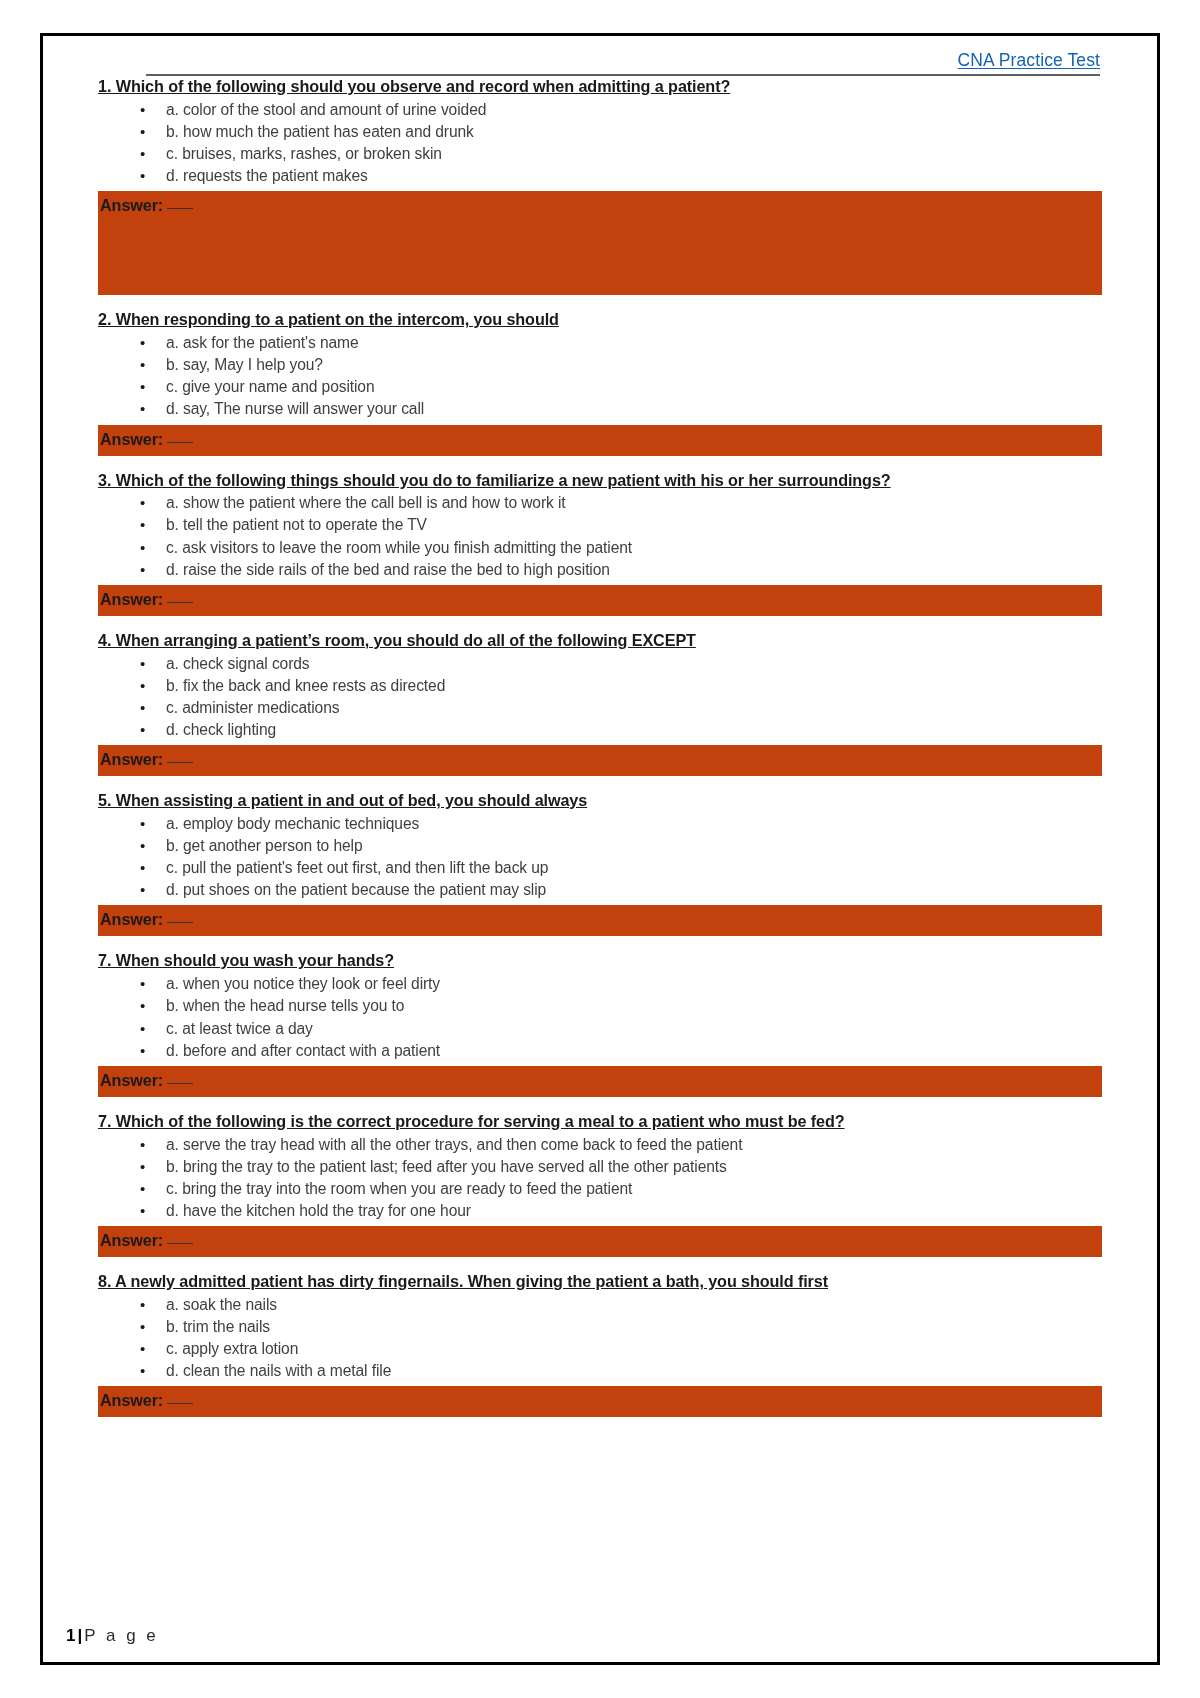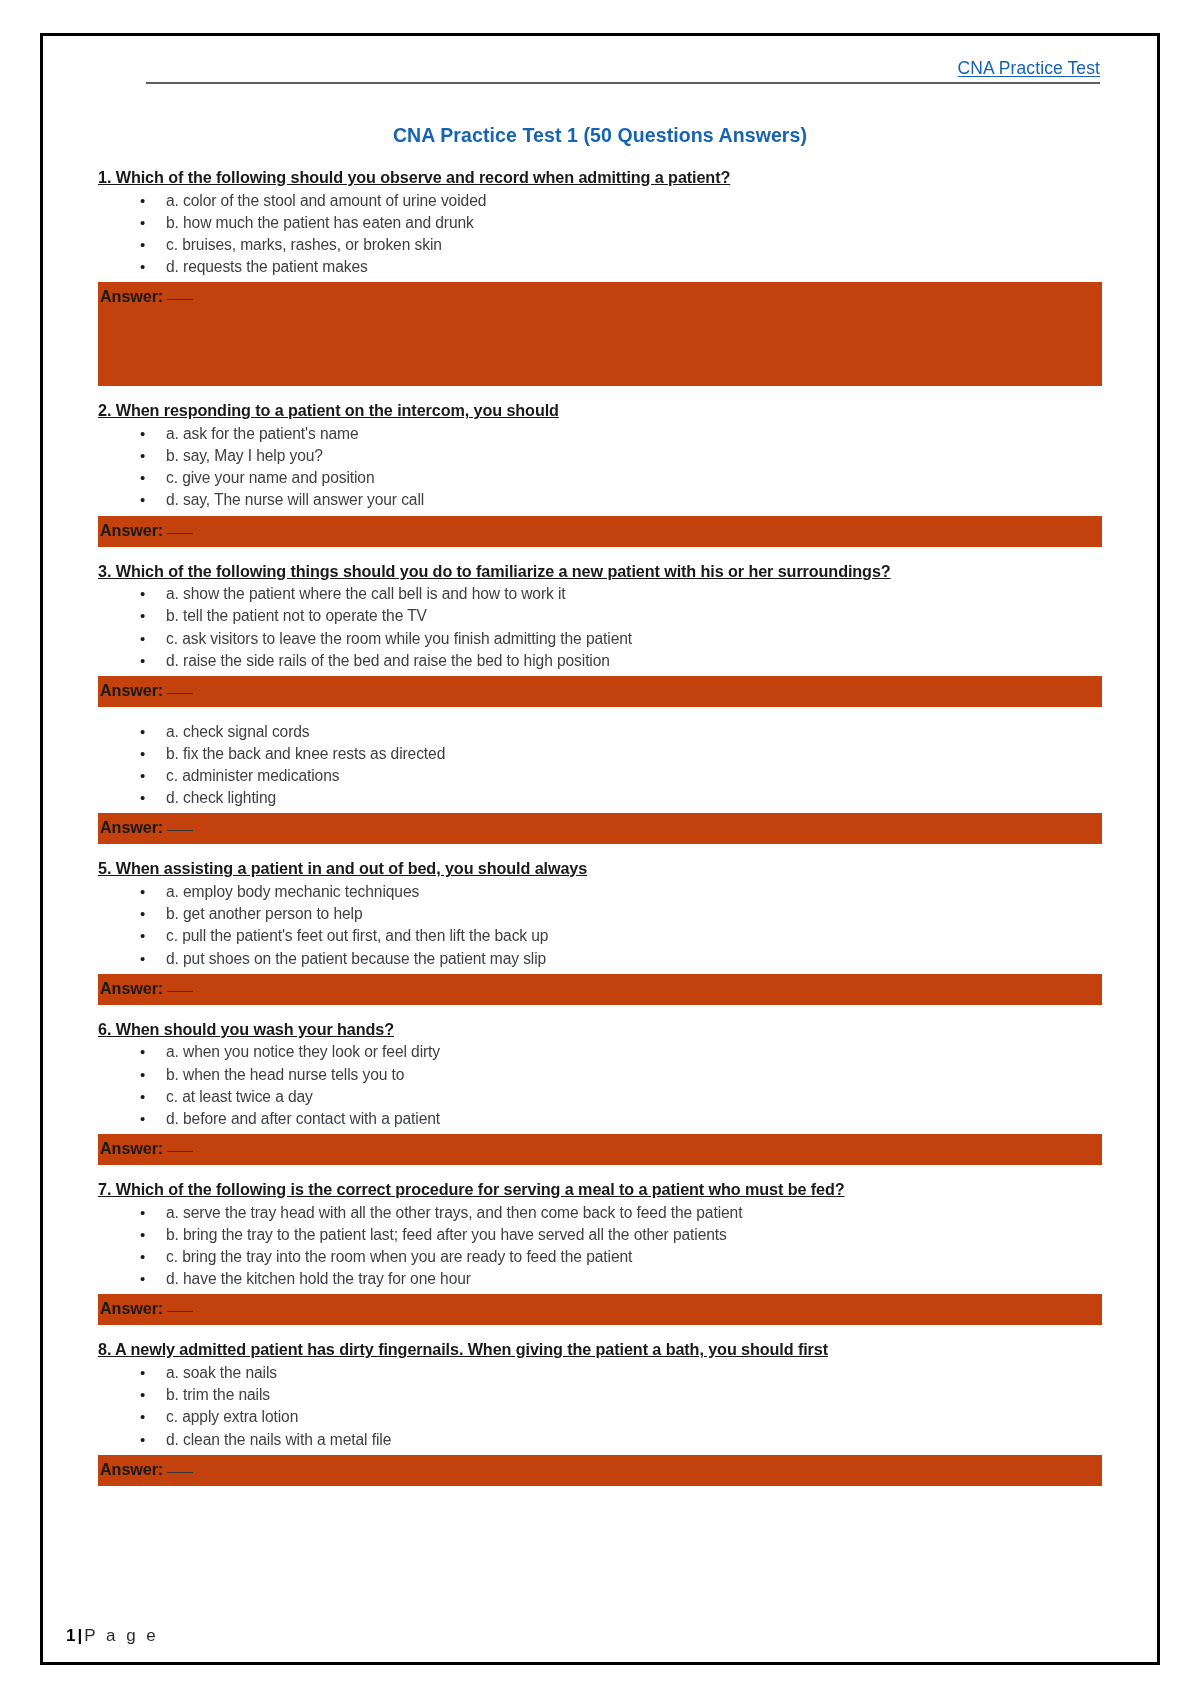--- a/index.html
+++ b/index.html
@@ -27,21 +27,21 @@
     top: 33px;
     right: 40px;
     bottom: 33px;
     border: 3px solid #000000;
     pointer-events: none;
   }
   .content {
     position: relative;
     margin: 0 auto;
     width: 1004px;
-    padding-top: 22px;
+    padding-top: 14px;
   }
 
   
   .doc-header {
     display: flex;
     justify-content: flex-end;
     align-items: flex-end;
     border-bottom: 2.2px solid #5f5f5f;
     padding-bottom: 3px;
     margin-left: 48px;
@@ -151,21 +151,20 @@
 
 <div class="page">
   <div class="page-border"></div>
 
   <div class="content">
 
     <div class="doc-header">
       <span class="doc-header-text">CNA Practice Test</span>
     </div>
 
-    <div class="doc-title">CNA Practice Test 1 (50 Questions Answers)</div>
 
     <div class="qblock">
       <p class="qtext">1. Which of the following should you observe and record when admitting a patient?</p>
       <ul class="opts">
         <li><span class="bullet">•</span><span>a. color of the stool and amount of urine voided</span></li>
         <li><span class="bullet">•</span><span>b. how much the patient has eaten and drunk</span></li>
         <li><span class="bullet">•</span><span>c. bruises, marks, rashes, or broken skin</span></li>
         <li><span class="bullet">•</span><span>d. requests the patient makes</span></li>
       </ul>
       <div class="answer-bar tall">
@@ -193,20 +192,21 @@
         <li><span class="bullet">•</span><span>b. tell the patient not to operate the TV</span></li>
         <li><span class="bullet">•</span><span>c. ask visitors to leave the room while you finish admitting the patient</span></li>
         <li><span class="bullet">•</span><span>d. raise the side rails of the bed and raise the bed to high position</span></li>
       </ul>
       <div class="answer-bar">
         <span class="answer-label">Answer:</span><span class="answer-blank"></span>
       </div>
     </div>
 
     <div class="qblock">
+      <p class="qtext">4. When arranging a patient’s room, you should do all of the following EXCEPT</p>
       <ul class="opts">
         <li><span class="bullet">•</span><span>a. check signal cords</span></li>
         <li><span class="bullet">•</span><span>b. fix the back and knee rests as directed</span></li>
         <li><span class="bullet">•</span><span>c. administer medications</span></li>
         <li><span class="bullet">•</span><span>d. check lighting</span></li>
       </ul>
       <div class="answer-bar">
         <span class="answer-label">Answer:</span><span class="answer-blank"></span>
       </div>
     </div>
@@ -218,21 +218,21 @@
         <li><span class="bullet">•</span><span>b. get another person to help</span></li>
         <li><span class="bullet">•</span><span>c. pull the patient's feet out first, and then lift the back up</span></li>
         <li><span class="bullet">•</span><span>d. put shoes on the patient because the patient may slip</span></li>
       </ul>
       <div class="answer-bar">
         <span class="answer-label">Answer:</span><span class="answer-blank"></span>
       </div>
     </div>
 
     <div class="qblock">
-      <p class="qtext">6. When should you wash your hands?</p>
+      <p class="qtext">7. When should you wash your hands?</p>
       <ul class="opts">
         <li><span class="bullet">•</span><span>a. when you notice they look or feel dirty</span></li>
         <li><span class="bullet">•</span><span>b. when the head nurse tells you to</span></li>
         <li><span class="bullet">•</span><span>c. at least twice a day</span></li>
         <li><span class="bullet">•</span><span>d. before and after contact with a patient</span></li>
       </ul>
       <div class="answer-bar">
         <span class="answer-label">Answer:</span><span class="answer-blank"></span>
       </div>
     </div>

